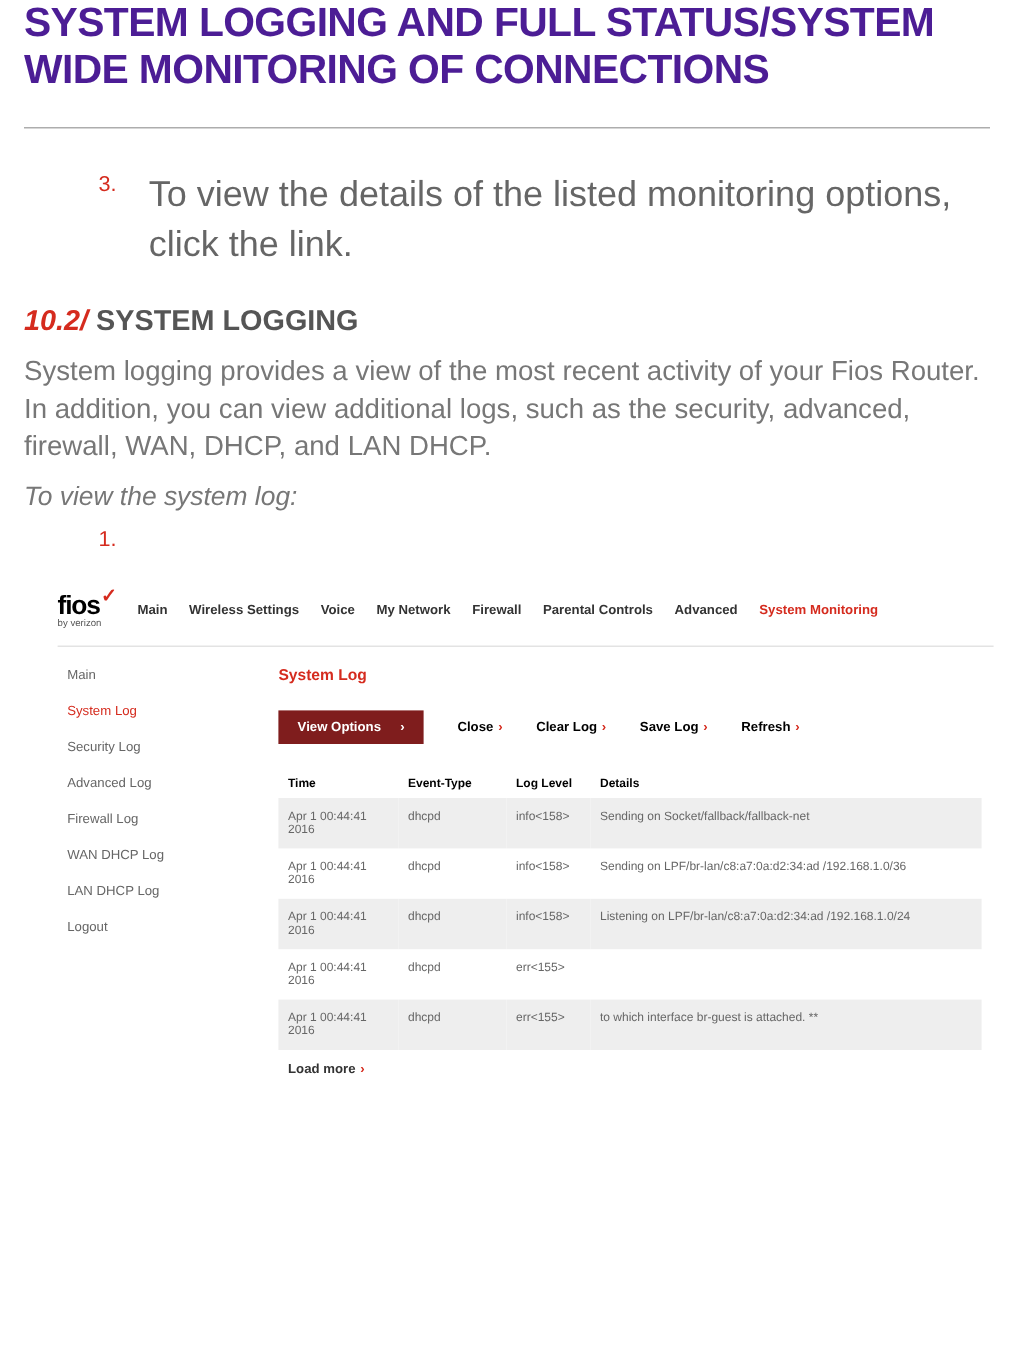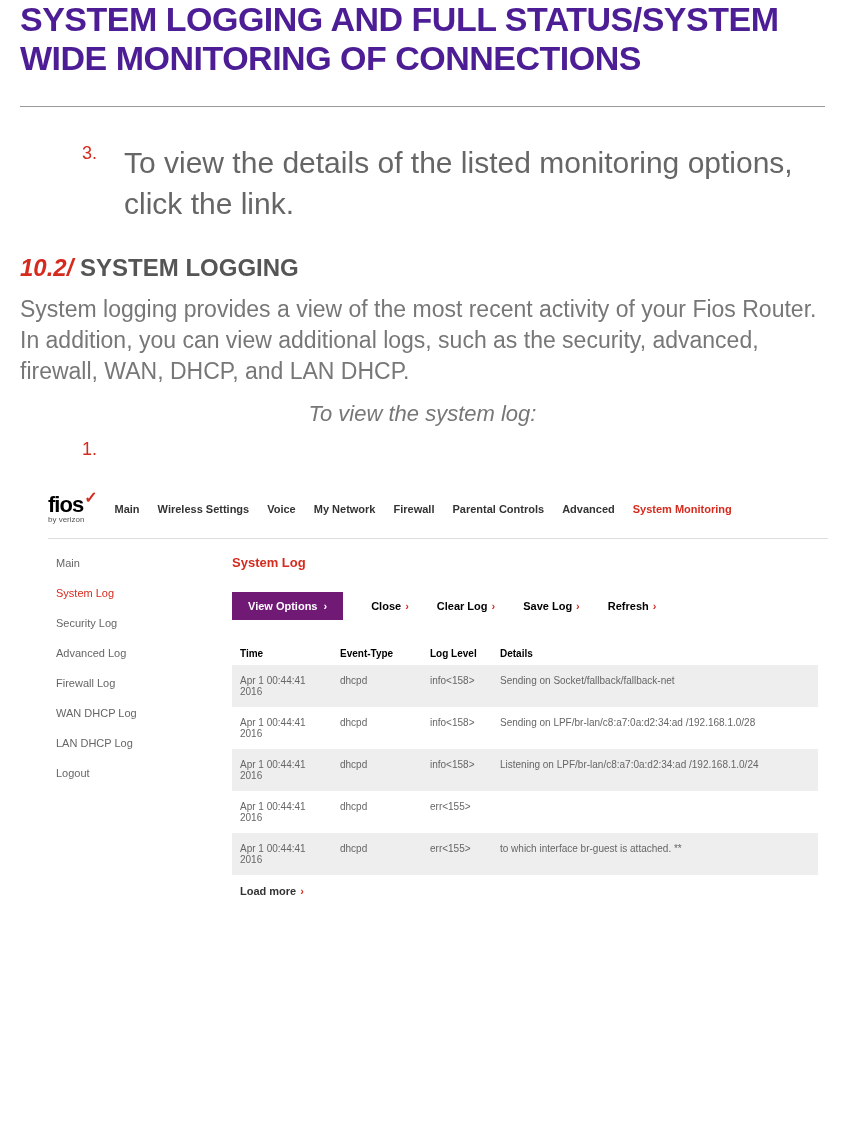--- a/index.html
+++ b/index.html
@@ -50,21 +50,20 @@
     font-size: 23px;
     color: #777;
     line-height: 1.35;
     margin-bottom: 14px;
   }
   .body-para-italic {
     font-style: italic;
     font-size: 22px;
     color: #777;
     margin-bottom: 12px;
-    text-align: center;
   }
 
   
   .shot {
     margin: 16px 0 0 28px;
     width: 780px;
     font-size: 11px;
     color: #333;
   }
   .shot-header {
@@ -109,27 +108,27 @@
     gap: 18px;
     padding: 8px 8px 0 8px;
     color: #666;
     font-size: 11px;
   }
   .sidebar .active { color: #d52b1e; }
   .main-panel { flex: 1; padding: 6px 10px 0 34px; }
   .panel-title { color: #d52b1e; font-weight: 700; font-size: 13px; margin-bottom: 22px; }
   .action-row { display: flex; align-items: center; gap: 28px; margin-bottom: 22px; font-size: 11px; }
   .btn-primary {
-    background: #701a75;
+    background: #7f1d1d;
     color: #fff;
     font-weight: 700;
     padding: 8px 16px;
     display: inline-flex;
     align-items: center;
-    gap: 6px;
+    gap: 16px;
   }
   .link-action { font-weight: 700; color: #000; display: inline-flex; align-items: center; gap: 4px; }
   .chev { color: #d52b1e; font-weight: 700; }
   .log-table { width: 100%; border-collapse: collapse; font-size: 10px; }
   .log-table th {
     text-align: left;
     font-weight: 700;
     color: #000;
     padding: 6px 8px;
     vertical-align: top;
@@ -249,21 +248,21 @@
             <tr class="odd">
               <td>Apr 1 00:44:41 2016</td>
               <td>dhcpd</td>
               <td>info&lt;158&gt;</td>
               <td>Sending on Socket/fallback/fallback-net</td>
             </tr>
             <tr>
               <td>Apr 1 00:44:41 2016</td>
               <td>dhcpd</td>
               <td>info&lt;158&gt;</td>
-              <td>Sending on LPF/br-lan/c8:a7:0a:d2:34:ad /192.168.1.0/28</td>
+              <td>Sending on LPF/br-lan/c8:a7:0a:d2:34:ad /192.168.1.0/36</td>
             </tr>
             <tr class="odd">
               <td>Apr 1 00:44:41 2016</td>
               <td>dhcpd</td>
               <td>info&lt;158&gt;</td>
               <td>Listening on LPF/br-lan/c8:a7:0a:d2:34:ad /192.168.1.0/24</td>
             </tr>
             <tr>
               <td>Apr 1 00:44:41 2016</td>
               <td>dhcpd</td>

